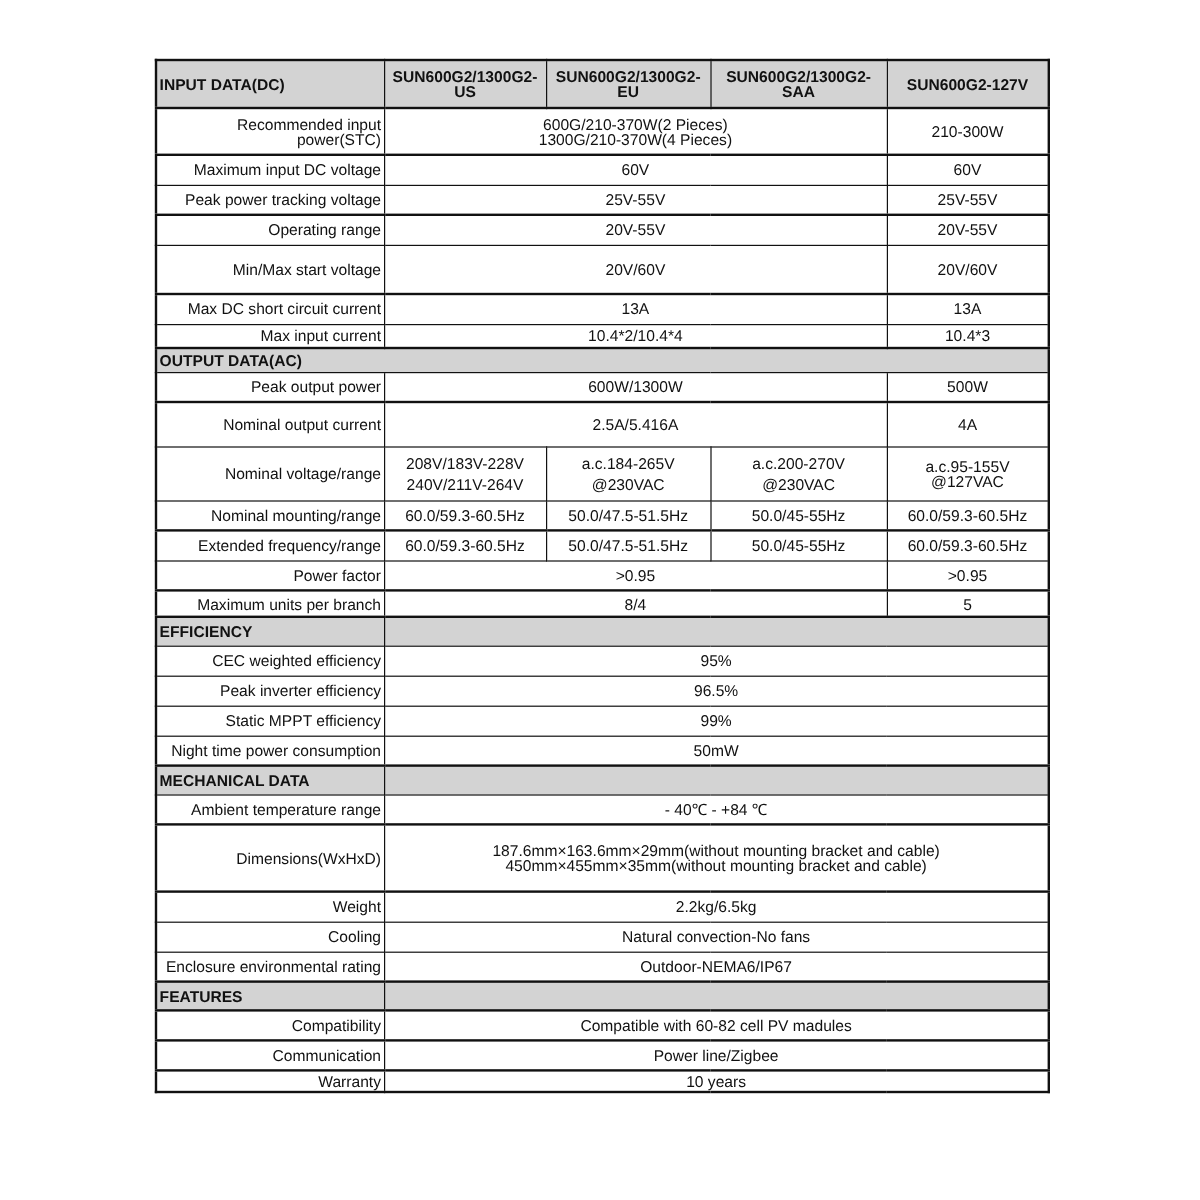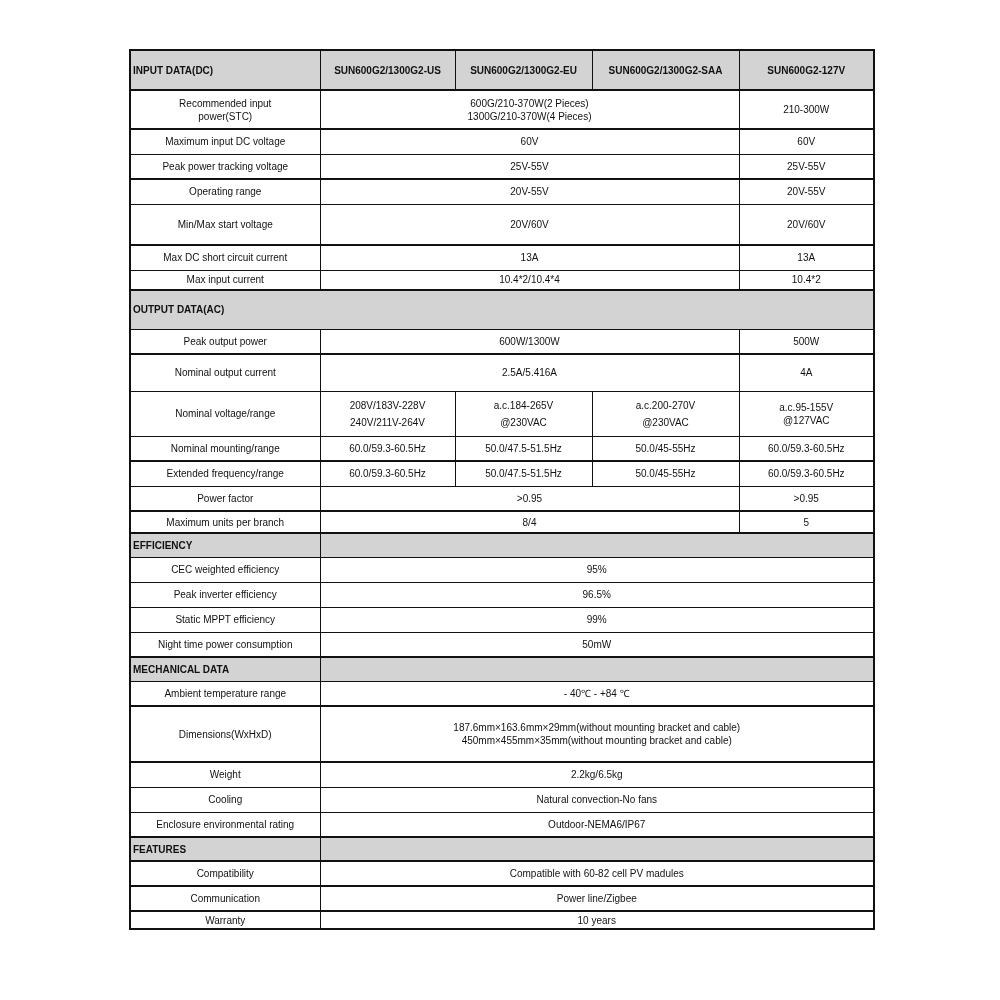--- a/index.html
+++ b/index.html
@@ -1,32 +1,32 @@
 <!DOCTYPE html>
 <html><head>
 <meta charset="utf-8">
 <style>
   html, body { margin: 0; padding: 0; background: #ffffff; }
   body { width: 1000px; height: 1000px; position: relative; overflow: hidden;
          font-family: "Liberation Sans", sans-serif; color: #111; }
   #spec {
     position: absolute; left: 129px; top: 49px; width: 744px;
-    border-collapse: collapse; table-layout: fixed; font-size: 10px;
+    border-collapse: collapse; table-layout: fixed; font-size: 13px;
   }
   #spec col.c0 { width: 190px; }
   #spec col.c1 { width: 135px; }
   #spec col.c2 { width: 137px; }
   #spec col.c3 { width: 147px; }
   #spec col.c4 { width: 135px; }
   #spec td, #spec th {
     border: 1px solid #111; padding: 0 2px; text-align: center;
     vertical-align: middle; font-weight: normal; line-height: 13px;
   }
   #spec tr.thick td, #spec tr.thick th { border-top: 2px solid #111; }
-  #spec td.lbl { text-align: center; }
+  #spec td.lbl { text-align: right; }
   #spec tr.hdr td, #spec tr.hdr th { background: #d3d3d3; font-weight: bold; }
   #spec tr.hdr th.lbl { text-align: left; }
   #spec { border: 2px solid #111; }
 </style>
 </head>
 <body>
 
 <table id="spec">
   <colgroup>
       <col class="c0">
@@ -71,24 +71,24 @@
       <td>20V/60V</td>
     </tr>
     <tr class="thick" style="height:25px">
       <td class="lbl">Max DC short circuit current</td>
       <td colspan="3">13A</td>
       <td>13A</td>
     </tr>
     <tr style="height:20px">
       <td class="lbl">Max input current</td>
       <td colspan="3">10.4*2/10.4*4</td>
-      <td>10.4*2</td>
+      <td>10.4*3</td>
     </tr>
 
-    <tr class="hdr thick" style="height:39px">
+    <tr class="hdr thick" style="height:20px">
       <th class="lbl" colspan="5">OUTPUT DATA(AC)</th>
     </tr>
     <tr style="height:25px">
       <td class="lbl">Peak output power</td>
       <td colspan="3">600W/1300W</td>
       <td>500W</td>
     </tr>
     <tr class="thick" style="height:37px">
       <td class="lbl">Nominal output current</td>
       <td colspan="3">2.5A/5.416A</td>

